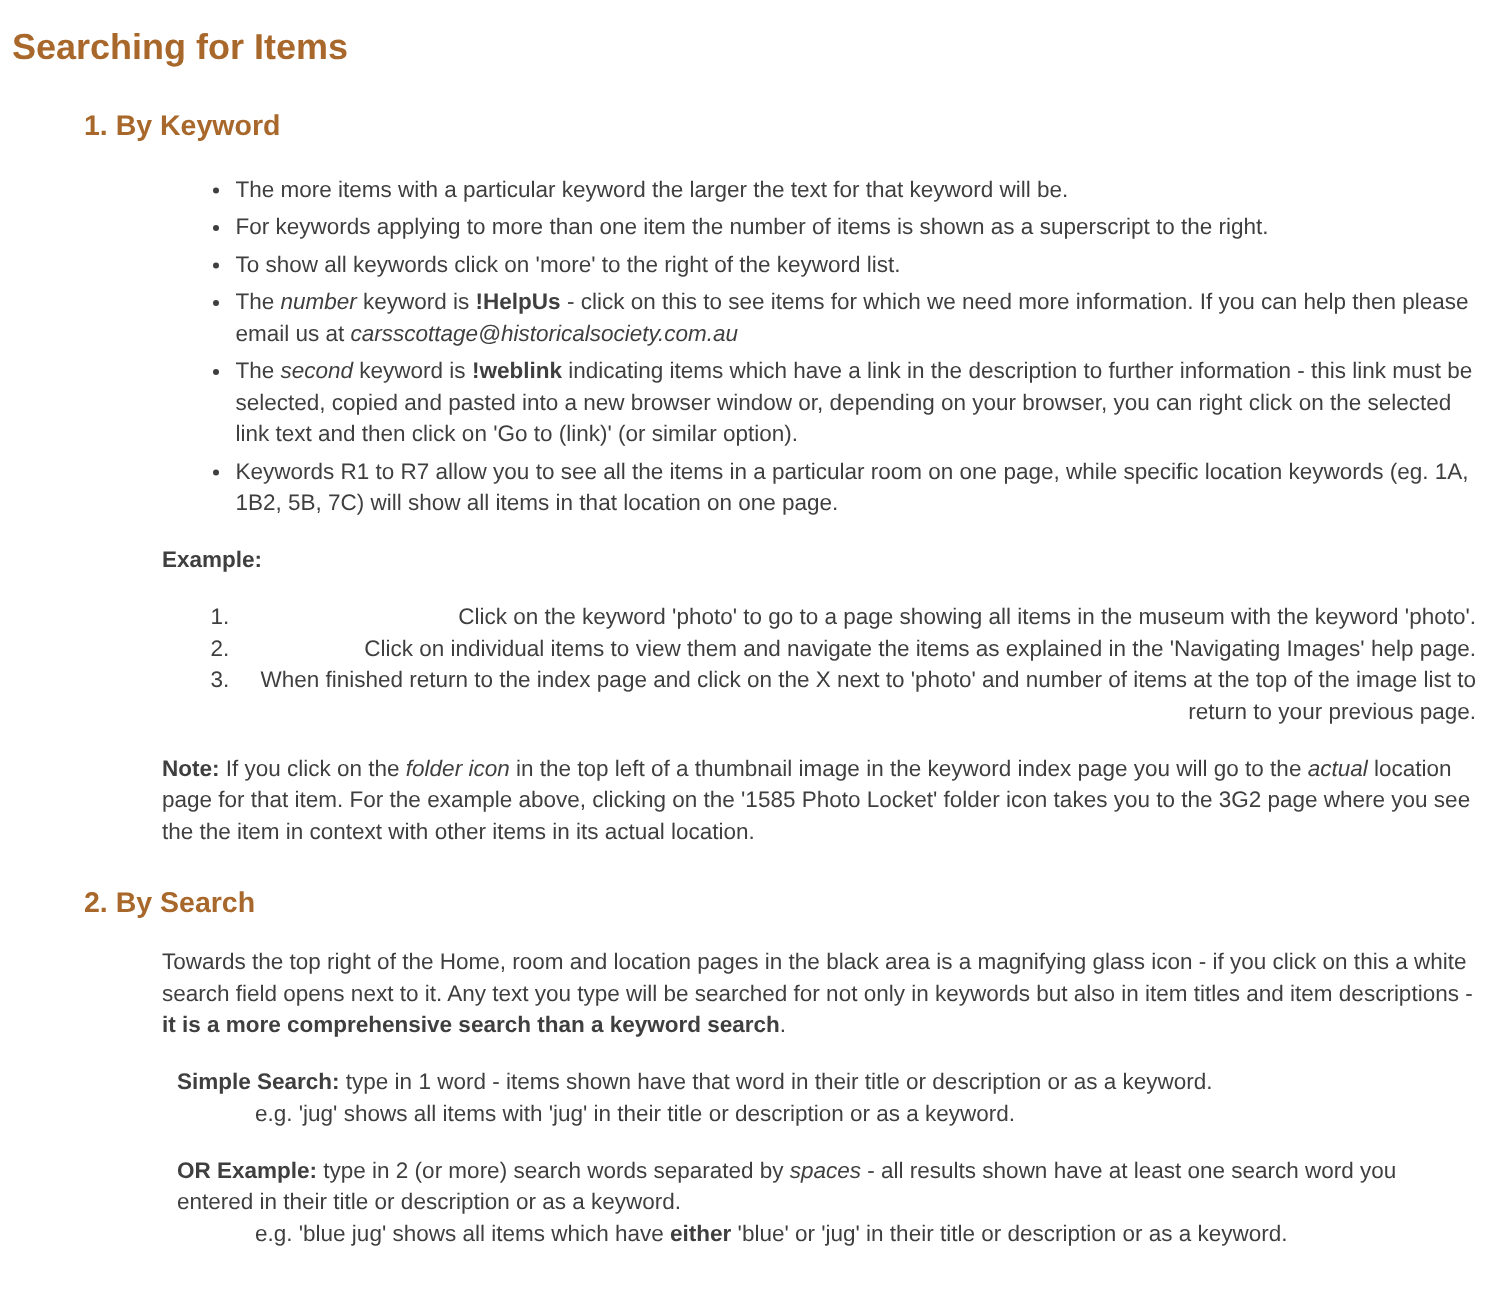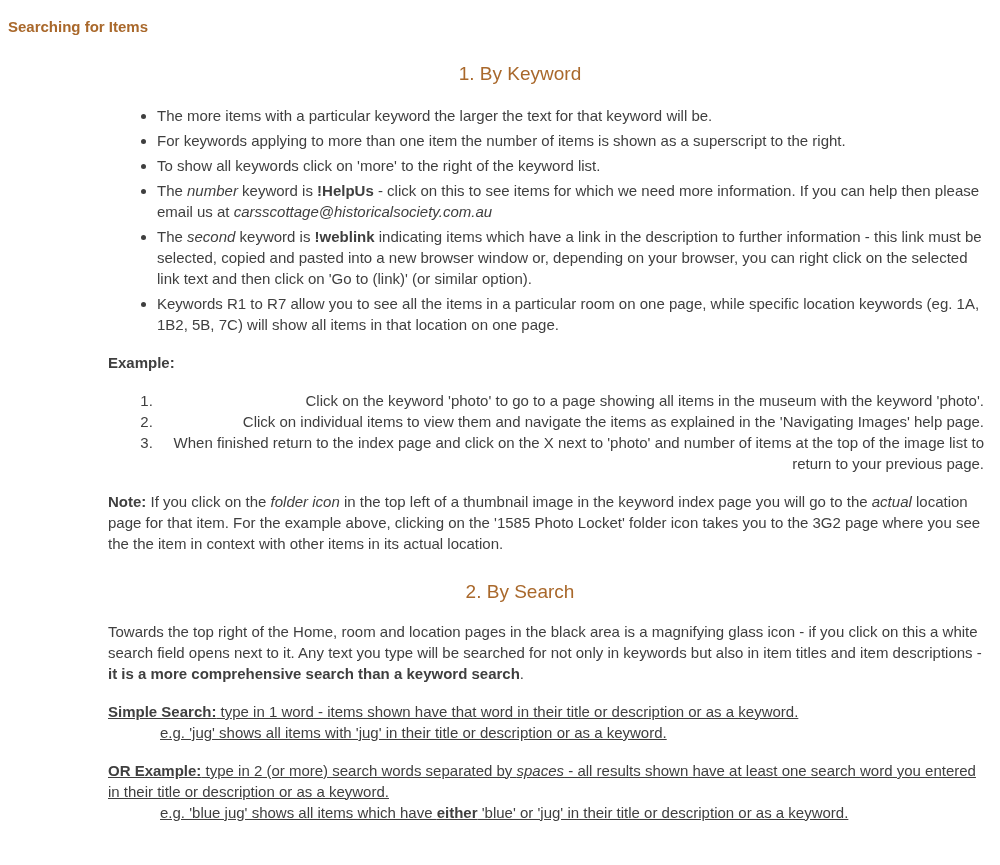--- a/index.html
+++ b/index.html
@@ -10,32 +10,31 @@
   body{
     margin:8px 12px 8px 8px;
     width:976px;
     color:var(--body);
     font-family:"Liberation Sans", sans-serif;
     font-size:15px;
     line-height:1.4;
   }
   h1{
     color:var(--brown);
-    font-size:15px;
+    font-size:24px;
     line-height:1.2;
     margin:10px 0 0 0;
     font-weight:bold;
   }
   h2{
     color:var(--brown);
     font-size:19px;
     line-height:1.2;
     margin:27px 0 0 48px;
-    font-weight:normal;
-    text-align:center;
+    font-weight:bold;
   }
   .section-body{
     margin-left:100px;
   }
   .section-body p{
     margin:17px 0;
   }
   ul.bullets{
     margin:19px 0 17px 0;
     padding-left:49px;
@@ -43,22 +42,21 @@
   }
   ul.bullets li{
     margin:4px 0;
   }
   ol.steps{
     margin:16px 0 17px 0;
     padding-left:49px;
     text-align:right;
   }
   .search-group{
-    margin:16px 0 17px 0;
-    text-decoration:underline;
+    margin:16px 0 17px 10px;
   }
   .search-group p{
     margin:0;
   }
   .eg{
     padding-left:52px;
   }
   .b{font-weight:bold;}
   .i{font-style:italic;}
 </style>

